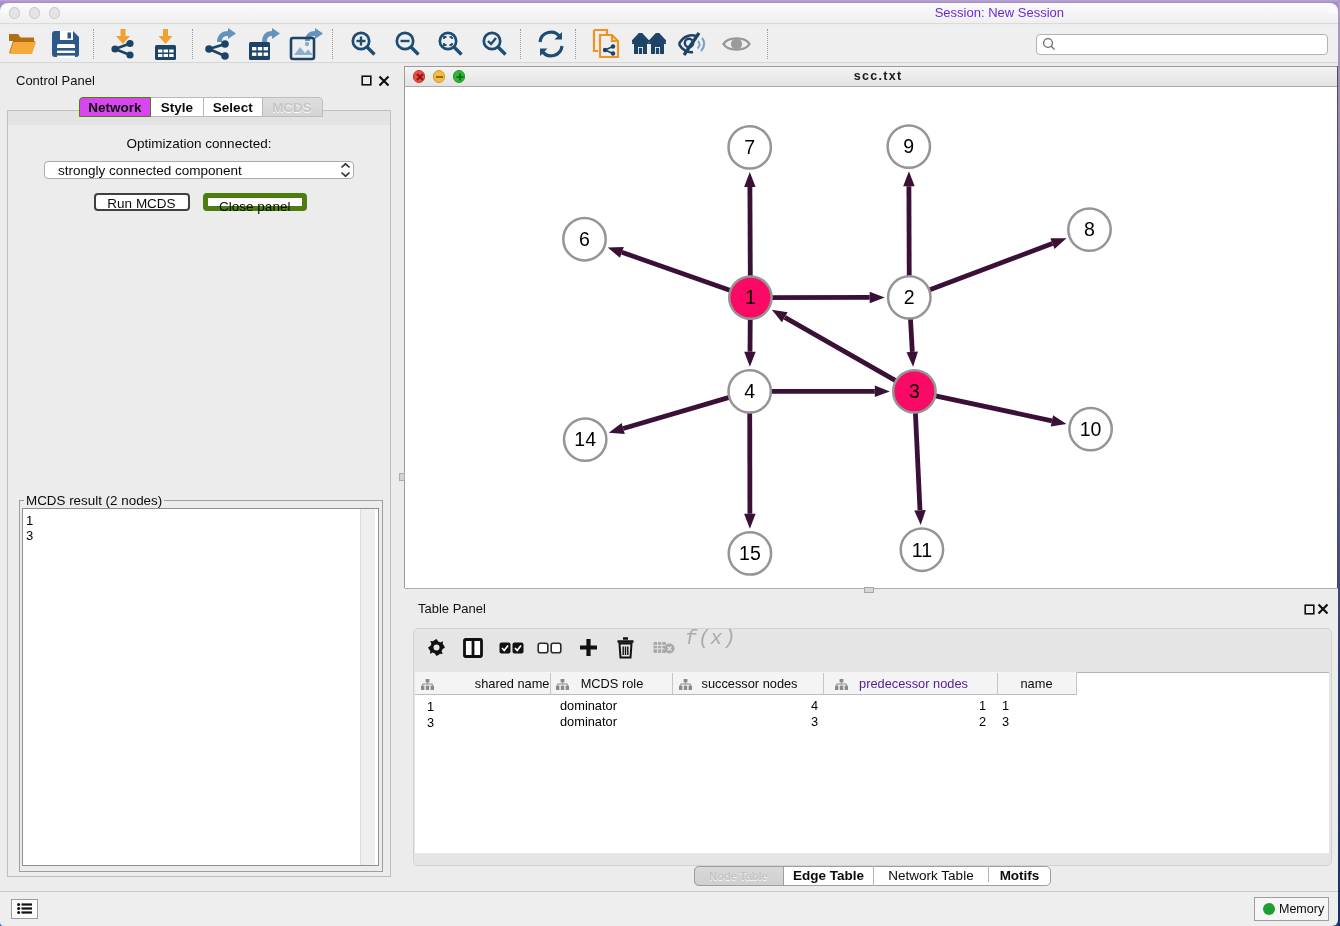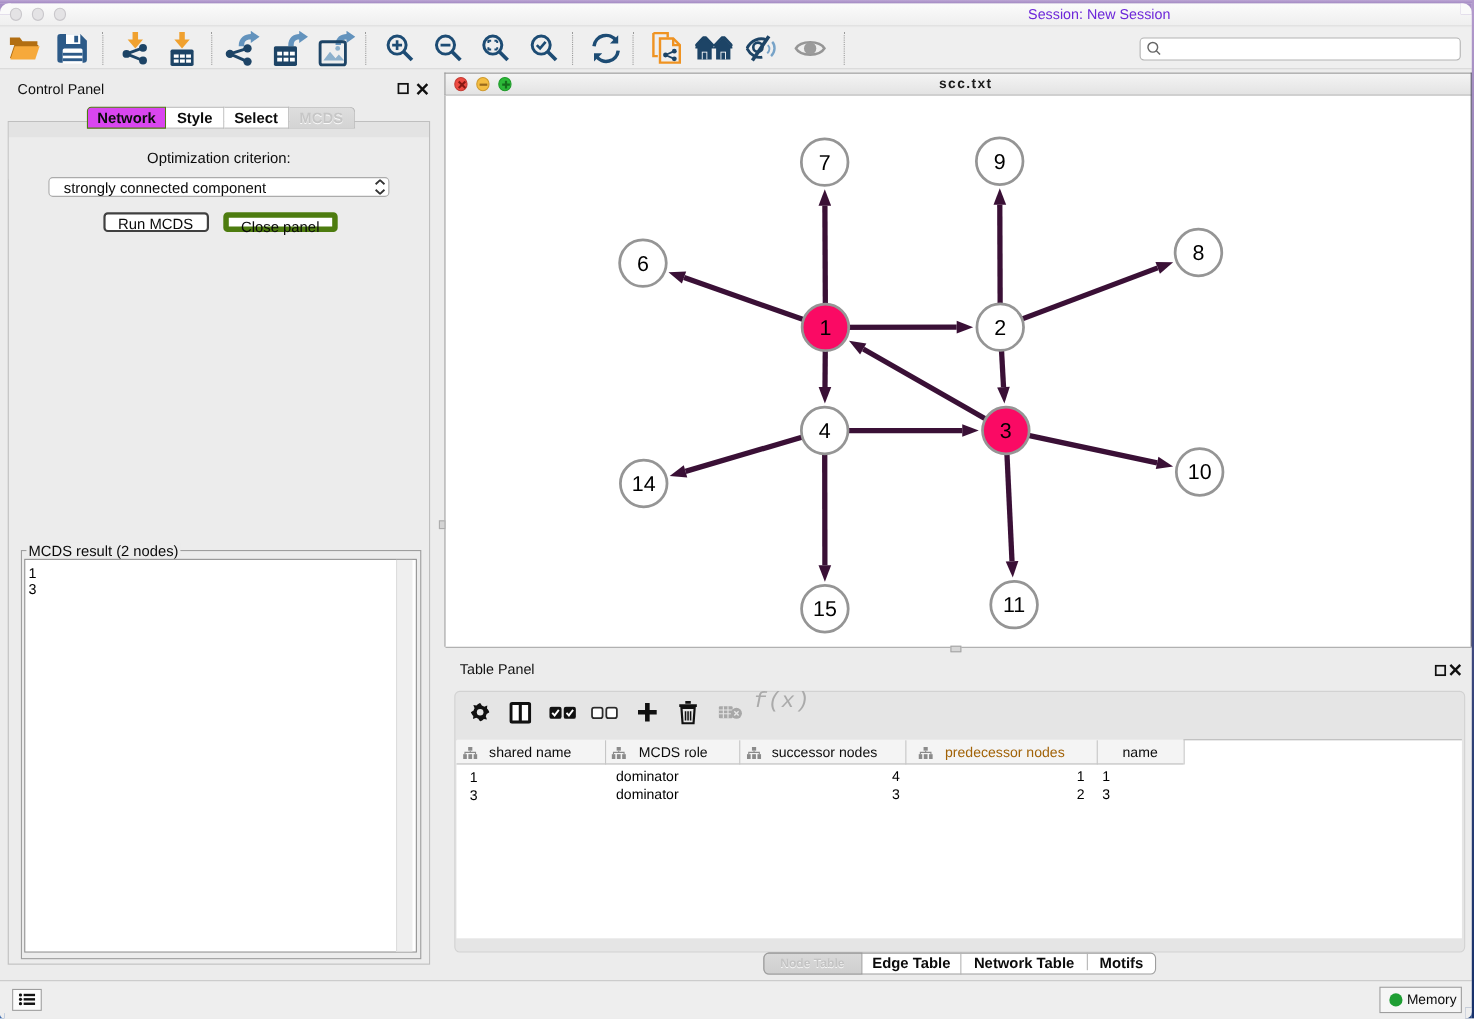--- a/index.html
+++ b/index.html
@@ -164,21 +164,21 @@
 <svg class="abs" style="left:377.5px;top:74.5px" width="12" height="12" viewBox="0 0 12 12">
     <path d="M1.5 1.5 L10.5 10.5 M10.5 1.5 L1.5 10.5" stroke="#111" stroke-width="2.2"></path>
   </svg>
 <div class="abs" style="left:7px;top:110px;width:384px;height:767px;border:1px solid #bfbfbf;background:#ececec"></div>
 <div class="abs" style="left:8px;top:111px;width:382px;height:14px;background:#e3e3e3"></div>
 <div class="abs" style="left:79px;top:96.5px;width:72px;height:20px;background:#d946ef;border:1px solid #4d7c0f;border-radius:4px 0 0 0;font-size:13.5px;font-weight:bold;text-align:center;line-height:19px;color:#0b0b0b">Network</div>
 <div class="abs" style="left:151px;top:96.5px;width:53px;height:20px;background:#fff;border:1px solid #b9b9b9;border-left:none;font-size:13.5px;font-weight:bold;text-align:center;line-height:19px;color:#0b0b0b">Style</div>
 <div class="abs" style="left:204px;top:96.5px;width:58.5px;height:20px;background:#fff;border:1px solid #b9b9b9;border-left:none;font-size:13.5px;font-weight:bold;text-align:center;line-height:19px;color:#0b0b0b">Select</div>
 <div class="abs" style="left:262.5px;top:96.5px;width:60px;height:20px;background:linear-gradient(#dedede,#d4d4d4);border:1px solid #bdbdbd;border-left:none;border-radius:0 5px 0 0;font-size:13.5px;font-weight:bold;text-align:center;line-height:19px;color:#c6c6c6;text-shadow:0 1px 0 #fafafa">MCDS</div>
 <div class="abs" style="left:8px;top:125px;width:382px;height:38px;background:#ececec"></div>
-<div class="abs" style="left:8px;top:136px;width:382px;height:16px;font-size:13.5px;color:#0b0b0b;text-align:center">Optimization criterion:</div>
+<div class="abs" style="left:8px;top:136px;width:382px;height:16px;font-size:13.5px;color:#0b0b0b;text-align:center">Optimization connected:</div>
 <div class="abs" style="left:44px;top:160.5px;width:310px;height:18.5px;background:#fff;border:1px solid #ababab;border-radius:4px;font-size:13.5px;color:#0b0b0b;line-height:17px;padding-left:13px">strongly connected component</div>
 <svg class="abs" style="left:340px;top:162.5px" width="11" height="14" viewBox="0 0 11 14">
     <path d="M1.5 4.5 L5.5 0.8 L9.5 4.5 M1.5 9.5 L5.5 13.2 L9.5 9.5" fill="none" stroke="#333" stroke-width="1.7"></path>
   </svg>
 <div class="abs" style="left:93.5px;top:192.5px;width:96px;height:18.5px;background:#fff;border:2px solid #404040;border-radius:4px;font-size:13.5px;color:#0b0b0b;line-height:17px;text-align:center">Run MCDS</div>
 <div class="abs" style="left:203px;top:192.5px;width:103.5px;height:18.5px;background:#fff;border:5px solid #4d7c0f;border-radius:4px;font-size:13.5px;color:#0b0b0b;line-height:17px;text-align:center">Close panel</div>
 <div class="abs" style="left:18.5px;top:500px;width:364.5px;height:371.5px;border:1px solid #9e9e9e"></div>
 <div class="abs" style="left:24px;top:493px;height:14px;background:#ececec;font-size:13.4px;color:#0b0b0b;padding:0 2px">MCDS result (2 nodes)</div>
 <div class="abs" style="left:22px;top:508px;width:357px;height:358px;background:#fff;border:1px solid #8f8f8f"></div>
 <div class="abs" style="left:359.5px;top:509px;width:15px;height:356px;background:#efefef;border-left:1px solid #dddddd"></div>
@@ -305,24 +305,24 @@
   </svg>
 <div class="abs" style="left:685px;top:627px;font-family:Liberation Mono, monospace;font-style:italic;font-size:20px;color:#aaaaaa"><i>f</i> (<i>x</i> )</div>
 <div class="abs" style="left:414.5px;top:671.5px;width:914.5px;height:181.5px;background:#fff;border-top:1px solid #b5b5b5"></div>
 <div class="abs" style="left:414.5px;top:671.5px;width:661.5px;height:23.5px;background:#f4f4f4;border-bottom:1px solid #bdbdbd"></div>
 <div class="abs" style="left:549.5px;top:672.5px;width:1px;height:22px;background:#c6c6c6"></div>
 <div class="abs" style="left:671.5px;top:672.5px;width:1px;height:22px;background:#c6c6c6"></div>
 <div class="abs" style="left:823px;top:672.5px;width:1px;height:22px;background:#c6c6c6"></div>
 <div class="abs" style="left:996.5px;top:672.5px;width:1px;height:22px;background:#c6c6c6"></div>
 <div class="abs" style="left:1076px;top:671.5px;width:1px;height:23.5px;background:#c6c6c6"></div>
 
-<div class="abs" style="left:414.5px;top:676px;width:135px;text-align:center;font-size:12.8px;color:#0b0b0b">shared name</div>
+<div class="abs" style="left:414.5px;top:676px;width:135px;text-align:right;font-size:12.8px;color:#0b0b0b">shared name</div>
 <div class="abs" style="left:552px;top:676px;width:120px;text-align:center;font-size:12.8px;color:#0b0b0b">MCDS role</div>
 <div class="abs" style="left:676px;top:676px;width:147px;text-align:center;font-size:12.8px;color:#0b0b0b">successor nodes</div>
-<div class="abs" style="left:830px;top:676px;width:167px;text-align:center;font-size:12.8px;color:#a16207">predecessor nodes</div>
+<div class="abs" style="left:830px;top:676px;width:167px;text-align:center;font-size:12.8px;color:#4c1d95">predecessor nodes</div>
 <div class="abs" style="left:997px;top:676px;width:79px;text-align:center;font-size:12.8px;color:#0b0b0b">name</div>
 <svg class="abs" style="left:420.5px;top:678.5px" width="13" height="11" viewBox="0 0 13 11">
     <g fill="#8a8a8a">
       <rect x="4.6" y="0" width="3.8" height="3.4"></rect>
       <rect x="0" y="6.6" width="3.4" height="4.4"></rect>
       <rect x="4.8" y="6.6" width="3.4" height="4.4"></rect>
       <rect x="9.6" y="6.6" width="3.4" height="4.4"></rect>
     </g>
     <path d="M6.5 3.4 V5 M1.7 6.6 V5 H11.3 V6.6" stroke="#8a8a8a" stroke-width="1" fill="none"></path>
   </svg>
@@ -360,21 +360,21 @@
 <div class="abs" style="left:560px;top:714px;font-size:12.8px;color:#000">dominator</div>
 <div class="abs" style="left:718px;top:698px;width:100px;text-align:right;font-size:12.8px;color:#000">4</div>
 <div class="abs" style="left:718px;top:714px;width:100px;text-align:right;font-size:12.8px;color:#000">3</div>
 <div class="abs" style="left:886px;top:698px;width:100px;text-align:right;font-size:12.8px;color:#000">1</div>
 <div class="abs" style="left:886px;top:714px;width:100px;text-align:right;font-size:12.8px;color:#000">2</div>
 <div class="abs" style="left:1002px;top:698px;font-size:12.8px;color:#000">1</div>
 <div class="abs" style="left:1002px;top:714px;font-size:12.8px;color:#000">3</div>
 <div class="abs" style="left:693.5px;top:865.5px;width:357px;height:20px;border:1px solid #9e9e9e;border-radius:5px;background:#fff"></div>
 <div class="abs" style="left:693.5px;top:865.5px;width:90px;height:20px;background:linear-gradient(#d9d9d9,#cfcfcf);border:1px solid #9e9e9e;border-radius:5px 0 0 5px;font-size:11px;font-weight:bold;text-align:center;line-height:19px;color:#c3c3c3;text-shadow:0 1px 0 #f6f6f6">Node Table</div>
 <div class="abs" style="left:784.5px;top:865.5px;width:89px;height:20px;border-right:1px solid #b5b5b5;font-size:13.5px;font-weight:bold;text-align:center;line-height:19px;color:#0b0b0b">Edge Table</div>
-<div class="abs" style="left:874.5px;top:865.5px;width:114px;height:16px;border-right:1px solid #b5b5b5;font-size:13.5px;font-weight:bold;text-align:center;line-height:19px;color:#0b0b0b">Network Table</div>
+<div class="abs" style="left:874.5px;top:865.5px;width:114px;height:16px;border-right:1px solid #b5b5b5;font-size:13.5px;font-weight:normal;text-align:center;line-height:19px;color:#0b0b0b">Network Table</div>
 <div class="abs" style="left:988.5px;top:865.5px;width:62px;height:20px;font-size:13.5px;font-weight:bold;text-align:center;line-height:19px;color:#0b0b0b">Motifs</div>
 
 <div class="abs" style="left:0;top:890.5px;width:1338px;height:35.5px;background:#eeeeee;border-top:1px solid #c9c9c9"></div>
 <div class="abs" style="left:11px;top:898.5px;width:27px;height:20px;background:#fcfcfc;border:1px solid #9e9e9e"></div>
 <svg class="abs" style="left:17px;top:903px" width="15" height="11" viewBox="0 0 15 11">
     <g fill="#111">
       <circle cx="1.6" cy="1.5" r="1.5"></circle>
       <circle cx="1.6" cy="5.5" r="1.5"></circle>
       <circle cx="1.6" cy="9.5" r="1.5"></circle>
       <rect x="4.5" y="0.4" width="10.5" height="2.2"></rect>

